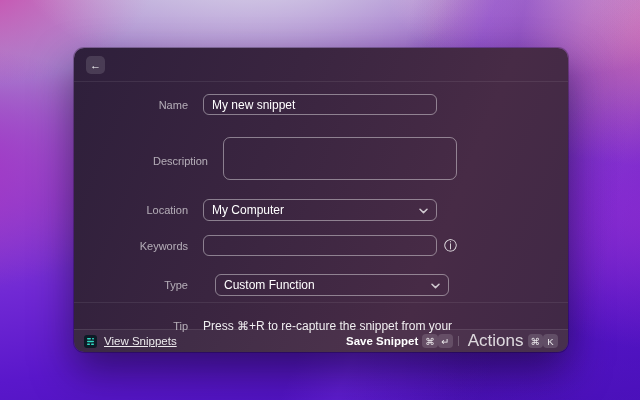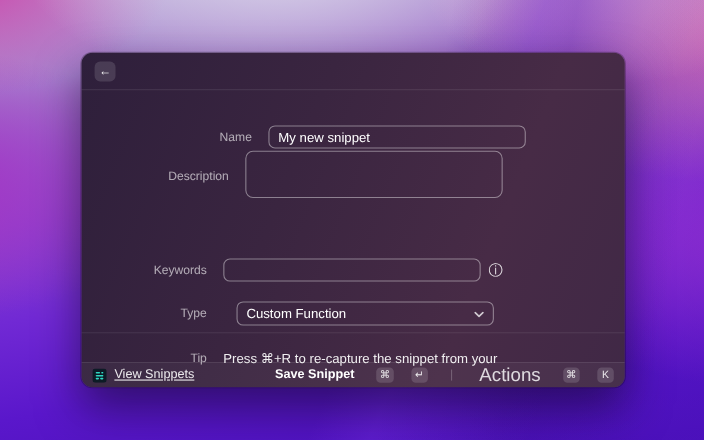--- a/index.html
+++ b/index.html
@@ -50,39 +50,39 @@
     padding:0 8px; outline:none;
   }
   input.fld { height:21px; }
   textarea.fld { height:43px; border-radius:7px; resize:none; padding-top:4px; }
   .dropdown { height:22px; display:flex; align-items:center; justify-content:space-between;
     cursor:pointer; }
   .dd-value { color:#fff; font-size:12px; font-weight:500; }
   .info-glyph { margin-left:7px; color:rgba(255,255,255,0.9); font-size:13px; line-height:1;
     cursor:pointer; }
 
-  .row-name { top:66px; height:21px;padding-left:41px; }
+  .row-name { top:46px; height:21px; }
   .row-desc { top:91px; height:43px;margin-left:20px; }
   .row-loc  { top:151px; height:22px; }
   .row-kw   { top:187px; height:21px; }
   .row-type { top:226px; height:22px;gap:12px; }
 
   .tip-divider { position:absolute; top:254px; left:0; right:0; height:1px;
     background:rgba(255,255,255,0.08); }
   .row-tip { top:268px; height:20px; }
   .tip-text { margin-left:15px; color:rgba(255,255,255,0.92); font-size:12px; white-space:nowrap; }
 
   
   .footer { position:absolute; left:0; right:0; bottom:0; height:23px;
     border-top:1px solid rgba(255,255,255,0.09);
     background:rgba(255,255,255,0.04);
     display:flex; align-items:center; padding:0 10px; }
   .footer-left { display:flex; align-items:center; gap:7px; cursor:pointer; }
   .footer-left .label { color:rgba(255,255,255,0.9); font-size:11.5px;text-decoration:underline; }
-  .footer-right { margin-left:auto; display:flex; align-items:center; gap:16px; }
+  .footer-right { margin-left:auto; display:flex; align-items:center; gap:0; }
   .save-label { color:#fff; font-size:11.5px; font-weight:700; margin-right:4px; }
   .actions-label { color:rgba(255,255,255,0.82); font-size:17px; margin:0 4px; }
   .kbd { min-width:15px; height:14px; padding:0 3px; border-radius:4px;
     background:rgba(255,255,255,0.14); color:rgba(255,255,255,0.88);
     font-size:9.5px; display:flex; align-items:center; justify-content:center; }
   .footer-sep { width:1px; height:10px; background:rgba(255,255,255,0.22); margin:0 5px; }
   .snip-icon { display:block; }
 </style>
 </head>
 <body>
@@ -104,20 +104,33 @@
     </div>
   </div>
 
   <div class="form-row row-desc">
     <div class="f-label">Description</div>
     <div class="f-field">
       <textarea class="fld" value="" style=""></textarea>
     </div>
   </div>
 
+  <div class="form-row row-loc">
+    <div class="f-label">Location</div>
+    <div class="f-field">
+      <div class="fld dropdown">
+        <span class="dd-value">My Computer</span>
+        <span>
+          <svg width="9" height="6" viewBox="0 0 9 6">
+              <path d="M1 1.2 L4.5 4.6 L8 1.2" stroke="rgba(255,255,255,.75)" stroke-width="1.5" fill="none" stroke-linecap="round" stroke-linejoin="round"></path>
+            </svg>
+        </span>
+      </div>
+    </div>
+  </div>
 
   <div class="form-row row-kw">
     <div class="f-label">Keywords</div>
     <div class="f-field">
       <input class="fld" type="text" value="" style="">
     </div>
     <span class="info-glyph">ⓘ</span>
   </div>
 
   <div class="form-row row-type">

